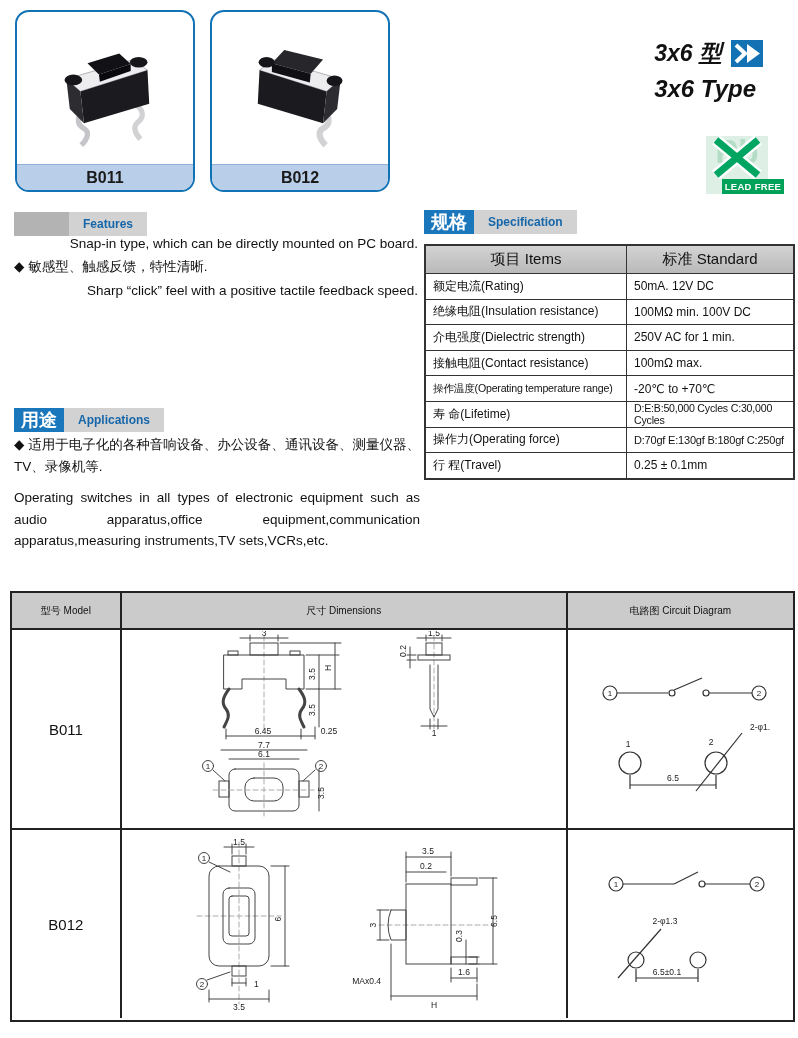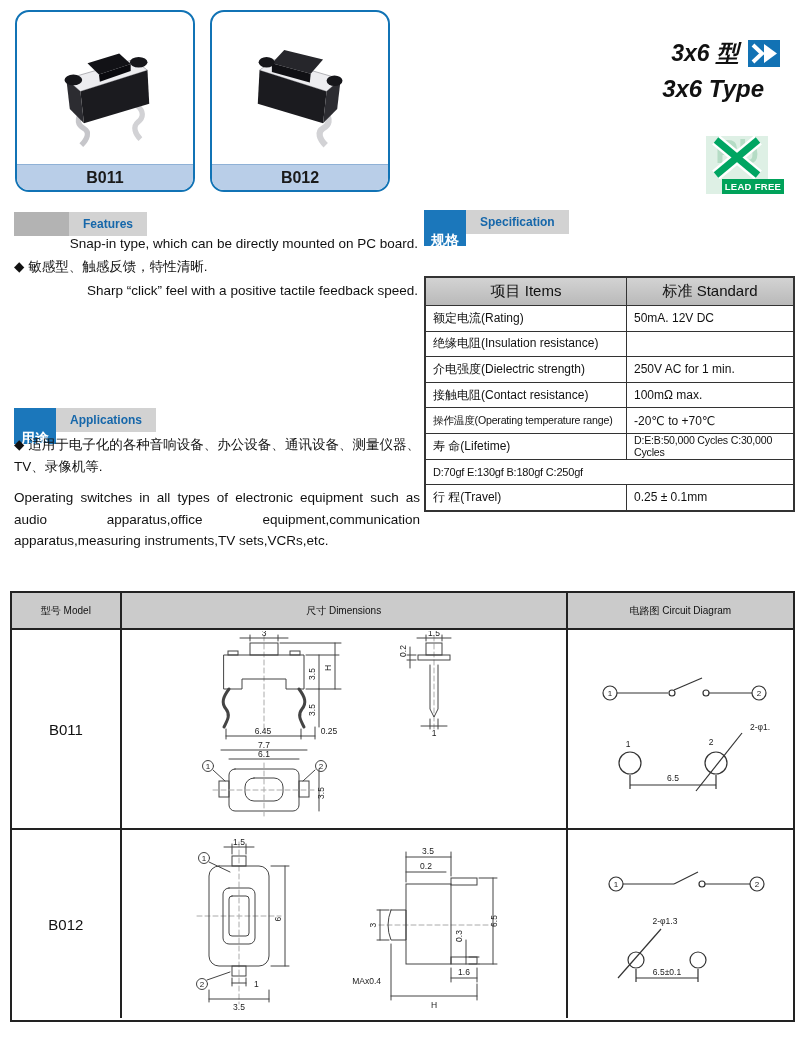--- a/index.html
+++ b/index.html
@@ -7,45 +7,45 @@
   .page { position:relative; width:798px; height:1038px; background:#fff; margin:0 auto; overflow:hidden; }
 
   
   .product-card { position:absolute; width:180px; height:182px; border:2px solid #1173b5; border-radius:14px; background:#fff; overflow:hidden; }
   .card-1 { left:15px; top:10px; }
   .card-2 { left:210px; top:10px; }
   .product-photo { position:absolute; left:14px; top:6px; }
   .product-label { position:absolute; left:0; bottom:0; width:100%; height:26px; background:#b9cee8; border-top:1px solid #8fb1d6; text-align:center; line-height:26px; font-size:16px; font-weight:bold; color:#1a1a1a; }
 
   
-  .title-block { position:absolute; right:18px; top:38px; display:flex; flex-direction:column; align-items:flex-end; }
+  .title-block { position:absolute; right:26px; top:38px; display:flex; flex-direction:column; }
   .title-cn-row { display:flex; align-items:center; gap:9px; }
   .title-cn { font-size:23px; font-weight:bold; font-style:italic; color:#111; }
   .title-en { font-size:24px; font-weight:bold; font-style:italic; color:#111; margin-top:6px; padding-right:16px; }
 
   
   .leadfree { position:absolute; left:706px; top:136px; width:62px; height:58px; background:#def0e5; }
   .leadfree .pb { position:absolute; left:0; top:-4px; width:100%; text-align:center; font-size:34px; font-weight:bold; color:#b5dcc5; }
   .leadfree svg { position:absolute; left:0; top:0; }
   .leadfree .bar { position:absolute; left:16px; bottom:0; width:100%; height:15px; background:#00a25a; color:#fff; font-size:9.5px; font-weight:bold; text-align:center; line-height:15px; letter-spacing:0.3px; }
 
   
   .sec-header { position:absolute; height:24px; display:flex; }
-  .sec-header .blue-blk { background:#1b77bb; color:#fff; font-size:14px; font-weight:bold; padding:18px 7px; line-height:24px; }
+  .sec-header .blue-blk { background:#1b77bb; color:#fff; font-size:18px; font-weight:bold; padding:0 7px; line-height:24px; }
   .sec-header .gray-blk { background:#d2d2d2; color:#1667aa; font-size:12px; font-weight:bold; line-height:24px; padding:0 14px; }
   .sec-header .dark-blk { background:#b3b3b3; width:55px; height:24px; }
 
   
   .txt { position:absolute; color:#111; font-size:13px; }
   .cn-line { font-size:13.5px; margin-bottom:7px; }
   .en-line { font-size:13.5px; margin-bottom:7px;text-align:right; }
   .just { text-align:justify; line-height:21.5px; }
 
   
-  .spec-table { position:absolute; left:424px; top:244px; width:371px; border:2px solid #333;margin-top:32px; }
+  .spec-table { position:absolute; left:424px; top:244px; width:371px; border:2px solid #333; }
   .spec-hrow { display:flex; height:27px; background:linear-gradient(#d3d3d3,#b9b9b9); font-size:15px; color:#111; }
   .spec-hrow > div { display:flex; align-items:center; justify-content:center; }
   .spec-row { display:flex; height:25.6px; border-top:1.5px solid #333; font-size:12px; color:#111; }
   .spec-row > div { display:flex; align-items:center; }
   .c-item { width:201px; border-right:1.5px solid #333; padding-left:7px; }
   .c-std  { width:166px; padding-left:7px; }
   .tight  { font-size:10.6px; letter-spacing:-0.2px; }
 
   
   .diag-table { position:absolute; left:10px; top:591px; width:785px; height:431px; border:2px solid #222; }
@@ -148,38 +148,40 @@
     <div class="spec-hrow">
       <div class="c-item" style="justify-content:center; padding-left:0;">项目 Items</div>
       <div class="c-std" style="justify-content:center; padding-left:0;">标准 Standard</div>
     </div>
     <div class="spec-row">
       <div class="c-item">额定电流(Rating)</div>
       <div class="c-std">50mA. 12V DC</div>
     </div>
     <div class="spec-row">
       <div class="c-item">绝缘电阻(Insulation resistance)</div>
+      <div class="c-std">100MΩ min. 100V DC</div>
     </div>
     <div class="spec-row">
       <div class="c-item">介电强度(Dielectric strength)</div>
       <div class="c-std">250V AC for 1 min.</div>
     </div>
     <div class="spec-row">
       <div class="c-item">接触电阻(Contact resistance)</div>
       <div class="c-std">100mΩ max.</div>
     </div>
     <div class="spec-row">
       <div class="c-item tight">操作温度(Operating temperature range)</div>
       <div class="c-std">-20℃ to +70℃</div>
     </div>
     <div class="spec-row">
       <div class="c-item">寿 命(Lifetime)</div>
       <div class="c-std tight">D:E:B:50,000 Cycles C:30,000 Cycles</div>
     </div>
     <div class="spec-row">
+      <div class="c-item">操作力(Operating force)</div>
       <div class="c-std tight" style="font-size:11px;">D:70gf E:130gf B:180gf C:250gf</div>
     </div>
     <div class="spec-row">
       <div class="c-item">行 程(Travel)</div>
       <div class="c-std">0.25 ± 0.1mm</div>
     </div>
   </div>
 
 
   <div class="diag-table">

